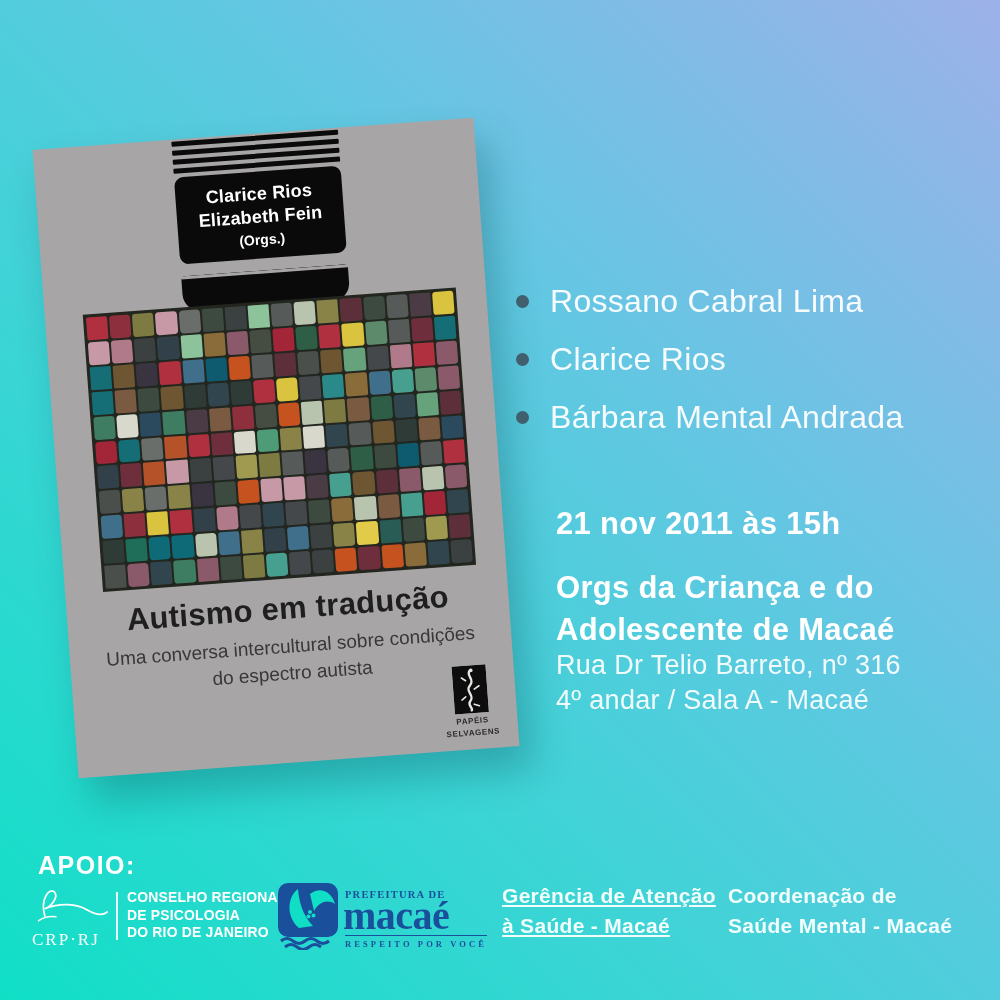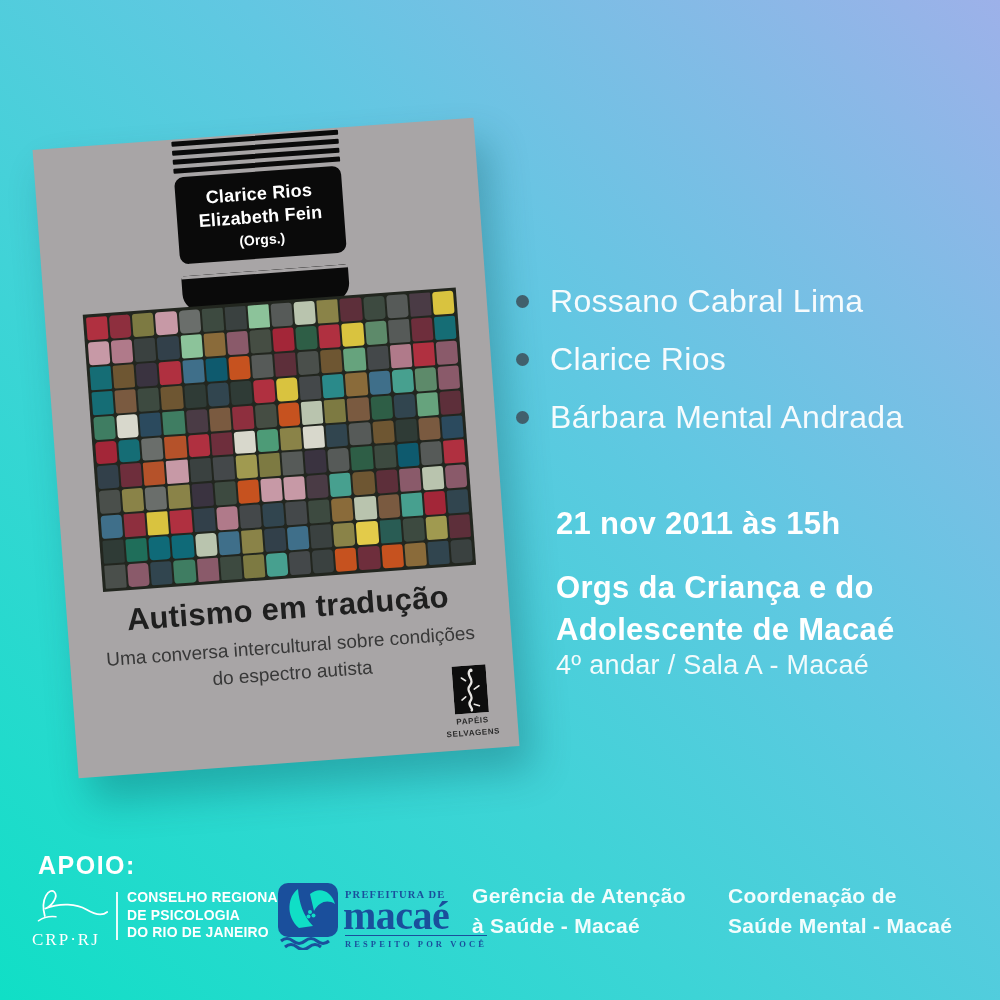--- a/index.html
+++ b/index.html
@@ -49,21 +49,21 @@
   .crp-divider{position:absolute;left:116px;top:892px;width:2px;height:48px;background:rgba(255,255,255,.9);}
   .crp-name{position:absolute;left:127px;top:889px;color:#fff;font-size:14.5px;font-weight:bold;line-height:17.5px;
     letter-spacing:.2px;transform:scaleX(.96);transform-origin:left;}
   .macae{position:absolute;left:277px;top:882px;display:flex;align-items:flex-start;}
   .macae-text{margin-left:4px;padding-top:8px;font-family:Liberation Serif, serif;}
   .macae-top{font-size:10.5px;font-weight:bold;letter-spacing:1.2px;line-height:10px;margin-left:2px;}
   .macae-name{font-size:40px;font-weight:bold;line-height:31px;letter-spacing:-.5px;}
   .macae-slogan{font-size:8.5px;font-weight:bold;letter-spacing:3.1px;margin-top:4px;margin-left:2px;
     border-top:1px solid;padding-top:3px;}
   .partner{position:absolute;color:#f2fdfd;font-size:21px;font-weight:bold;line-height:30px;letter-spacing:.3px;}
-  .partner-1{left:472px;top:881px;}
+  .partner-1{left:502px;top:881px;text-decoration:underline;}
   .partner-2{left:728px;top:881px;}
 </style>
 </head>
 <body>
 
 <div class="poster">
 
   <div class="book" style="background: rgb(168, 165, 166);">
     <div class="book-label">
       <div class="label-stripe"></div>
@@ -292,20 +292,21 @@
   </div>
 
   <div class="event-datetime">21 nov 2011 às 15h</div>
 
   <div class="venue">
     <div>Orgs da Criança e do</div>
     <div>Adolescente de Macaé</div>
   </div>
 
   <div class="address">
+    <div>Rua Dr Telio Barreto, nº 316</div>
     <div>4º andar / Sala A - Macaé</div>
   </div>
 
   <div class="apoio">APOIO:</div>
 
   <div class="crp">
     <svg width="80" height="44" viewBox="0 0 100 55">
       <path d="M16 40 C10 18 22 4 28 10 C33 15 26 27 16 31 C36 23 56 25 68 32 C78 38 88 40 94 35" stroke="#ffffff" stroke-width="2.2" fill="none" stroke-linecap="round"></path>
       <path d="M8 46 C14 42 22 40 30 41" stroke="#ffffff" stroke-width="1.8" fill="none" stroke-linecap="round"></path>
     </svg>

